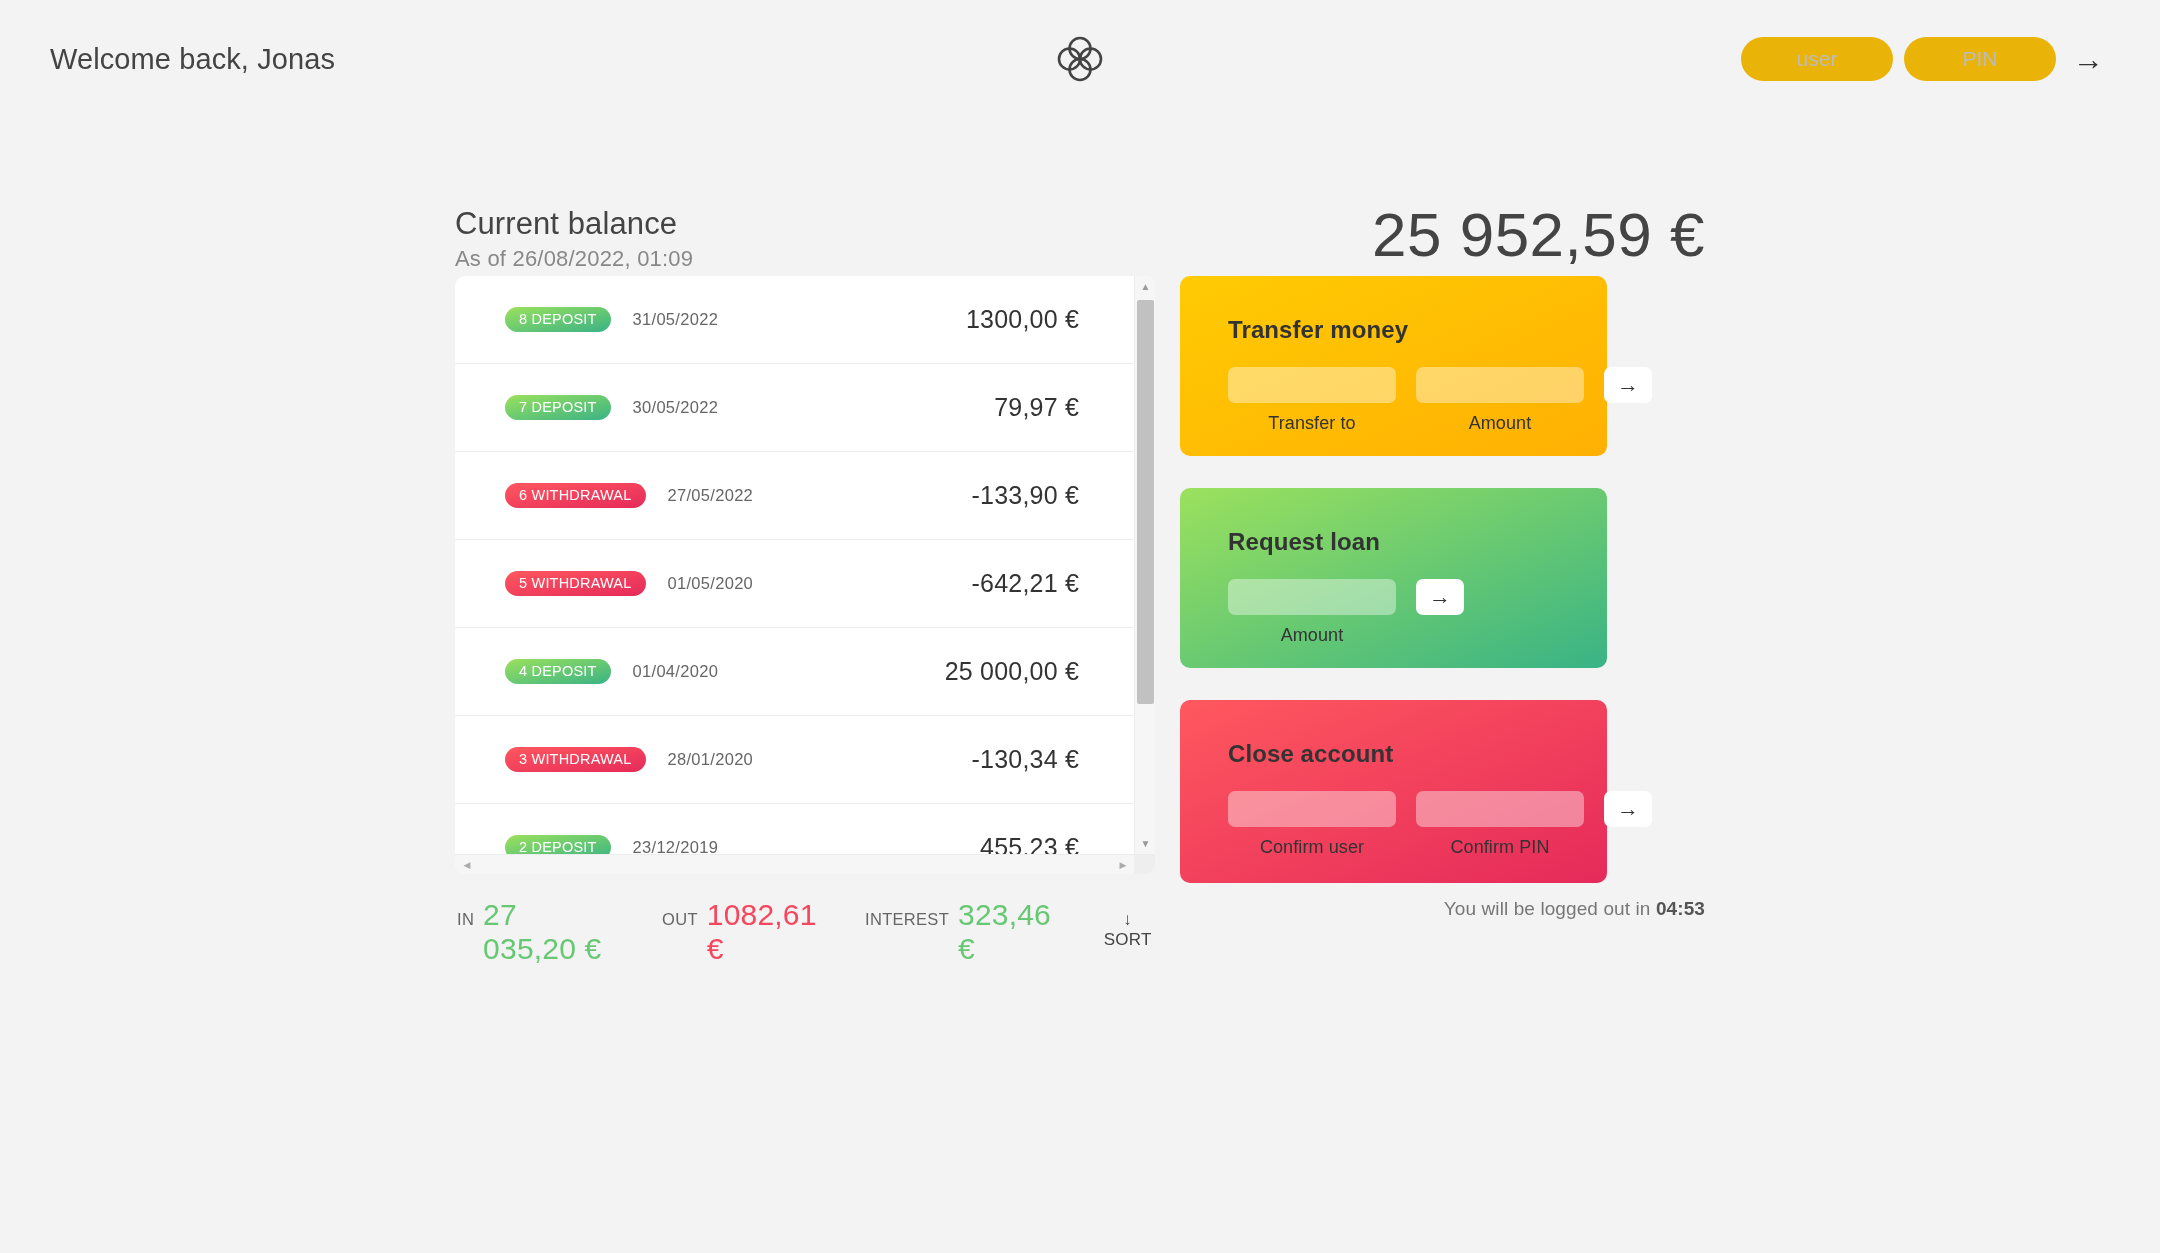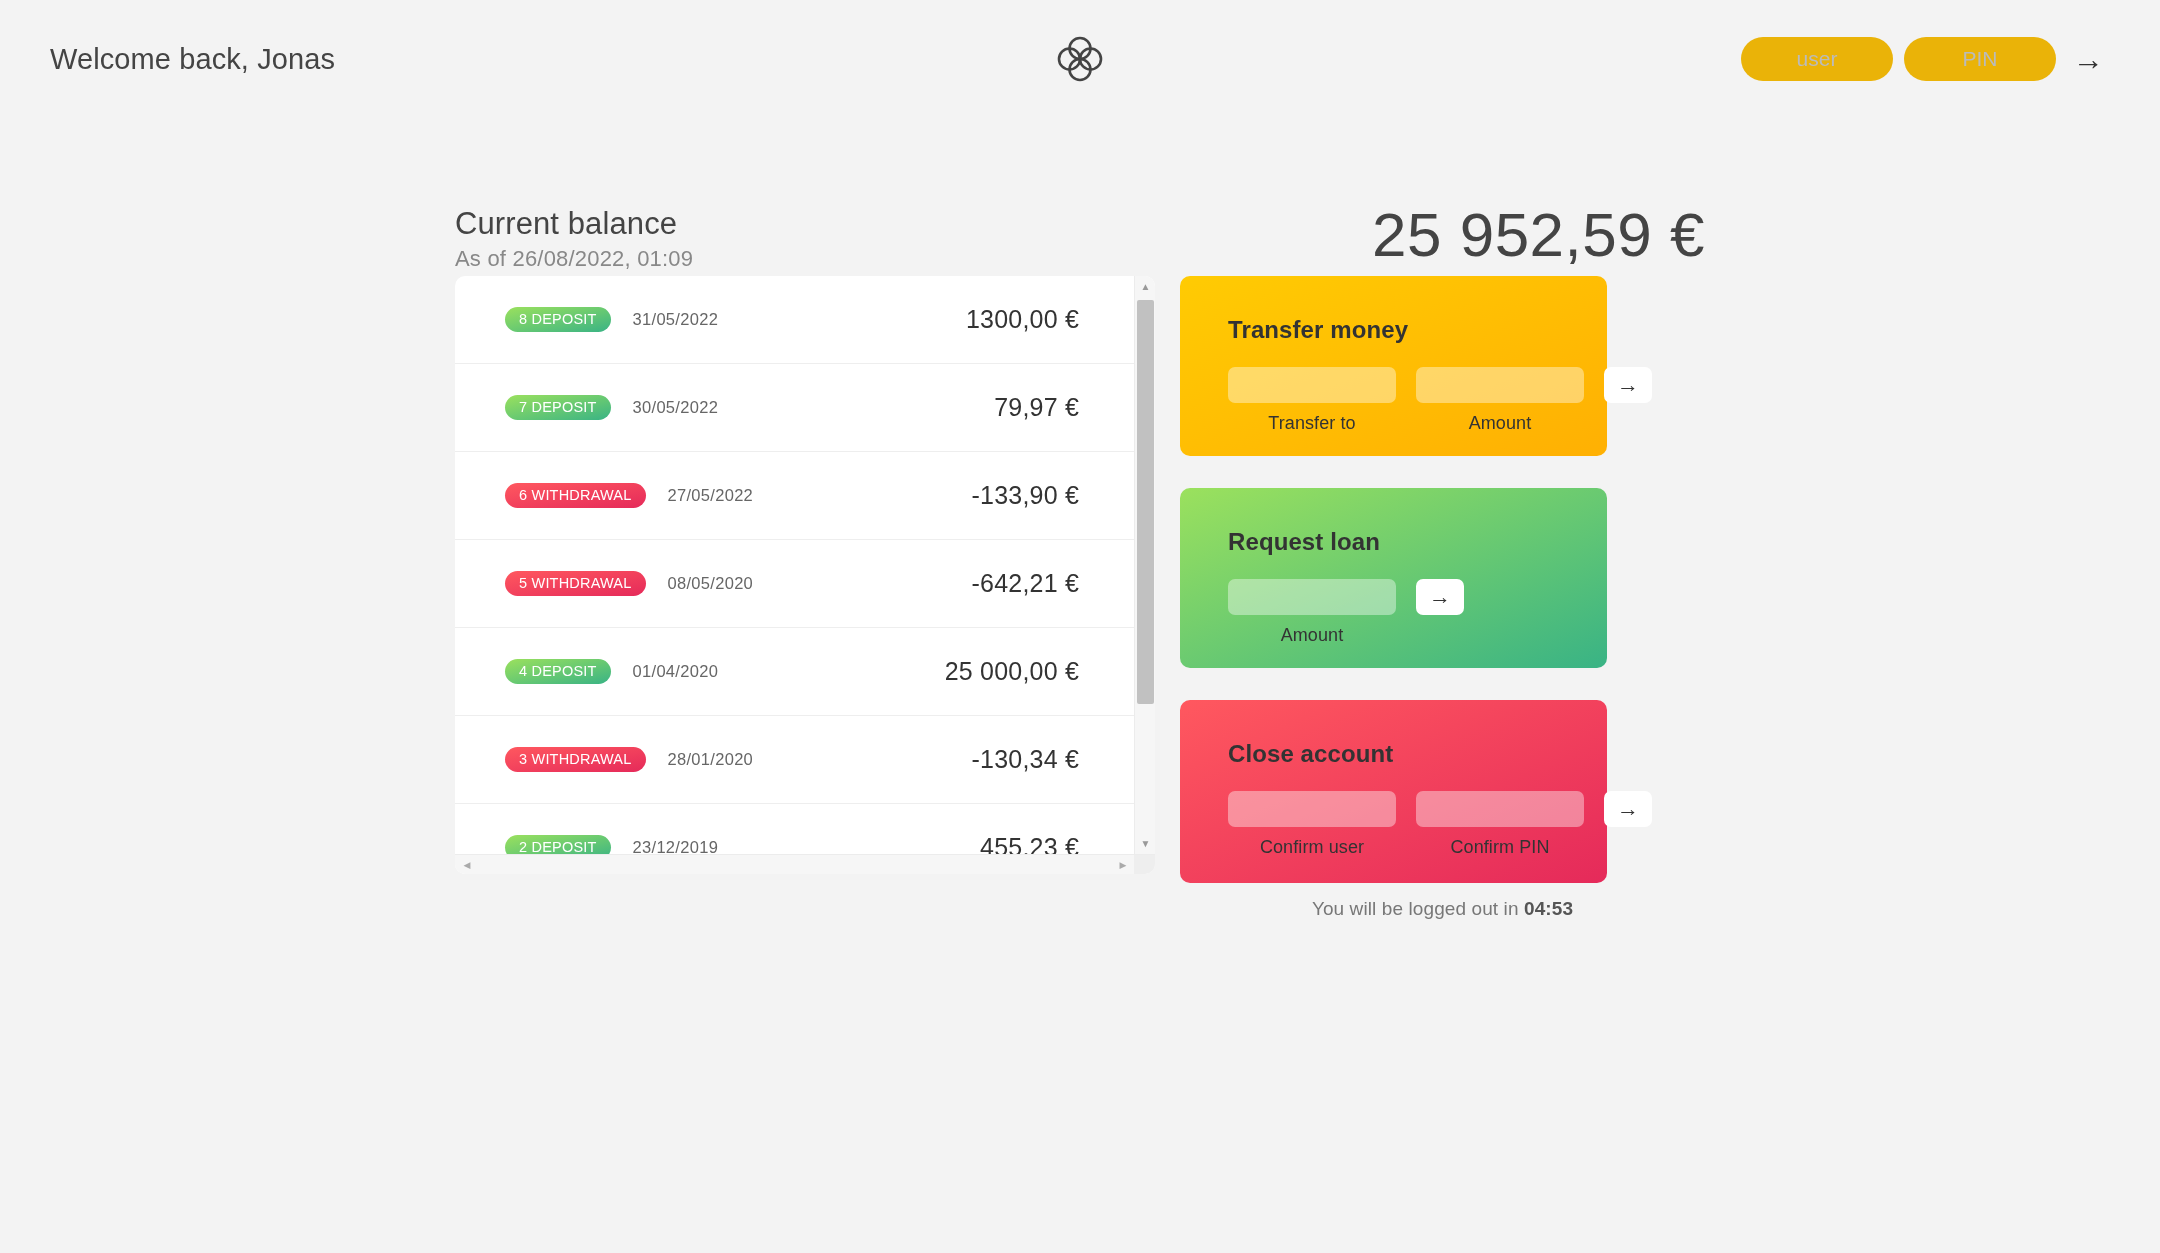--- a/index.html
+++ b/index.html
@@ -338,21 +338,21 @@
     align-items: center;
     justify-content: center;
   }
 
   
   .logout-timer {
     position: absolute;
     left: 1180px;
     top: 780px;
     width: 525px;
-    text-align: center;
+    text-align: right;
     font-size: 19px;
     color: #777;
     letter-spacing: 0.1px;
   }
   .logout-timer b { color: #555; font-weight: 700; }
 </style>
 </head>
 <body>
 
 <nav class="nav">
@@ -398,21 +398,21 @@
           <div class="movements__date">30/05/2022</div>
           <div class="movements__value">79,97 €</div>
         </div>
         <div class="movements__row">
           <div class="movements__type movements__type--withdrawal">6 WITHDRAWAL</div>
           <div class="movements__date">27/05/2022</div>
           <div class="movements__value">-133,90 €</div>
         </div>
         <div class="movements__row">
           <div class="movements__type movements__type--withdrawal">5 WITHDRAWAL</div>
-          <div class="movements__date">08/05/2020</div>
+          <div class="movements__date">01/05/2020</div>
           <div class="movements__value">-642,21 €</div>
         </div>
         <div class="movements__row">
           <div class="movements__type movements__type--deposit">4 DEPOSIT</div>
           <div class="movements__date">01/04/2020</div>
           <div class="movements__value">25 000,00 €</div>
         </div>
         <div class="movements__row">
           <div class="movements__type movements__type--withdrawal">3 WITHDRAWAL</div>
           <div class="movements__date">28/01/2020</div>
@@ -431,20 +431,29 @@
       <div class="vscroll__arrow vscroll__arrow--down">▼</div>
     </div>
 
     <div class="hscroll">
       <div class="hscroll__arrow hscroll__arrow--left">◀</div>
       <div class="hscroll__arrow hscroll__arrow--right">▶</div>
       <div class="hscroll__corner"></div>
     </div>
   </div>
 
+  <div class="summary">
+    <p class="summary__label">IN</p>
+    <p class="summary__value summary__value--in">27 035,20 €</p>
+    <p class="summary__label">OUT</p>
+    <p class="summary__value summary__value--out">1082,61 €</p>
+    <p class="summary__label">INTEREST</p>
+    <p class="summary__value summary__value--interest">323,46 €</p>
+    <button class="summary__sort">↓ SORT</button>
+  </div>
 
   <div class="operation operation--transfer">
     <h2>Transfer money</h2>
     <div class="form">
       <input class="form__input" type="text" style="">
       <input class="form__input" type="number" style="">
       <button class="form__btn">→</button>
       <label class="form__label">Transfer to</label>
       <label class="form__label">Amount</label>
       <span></span>

